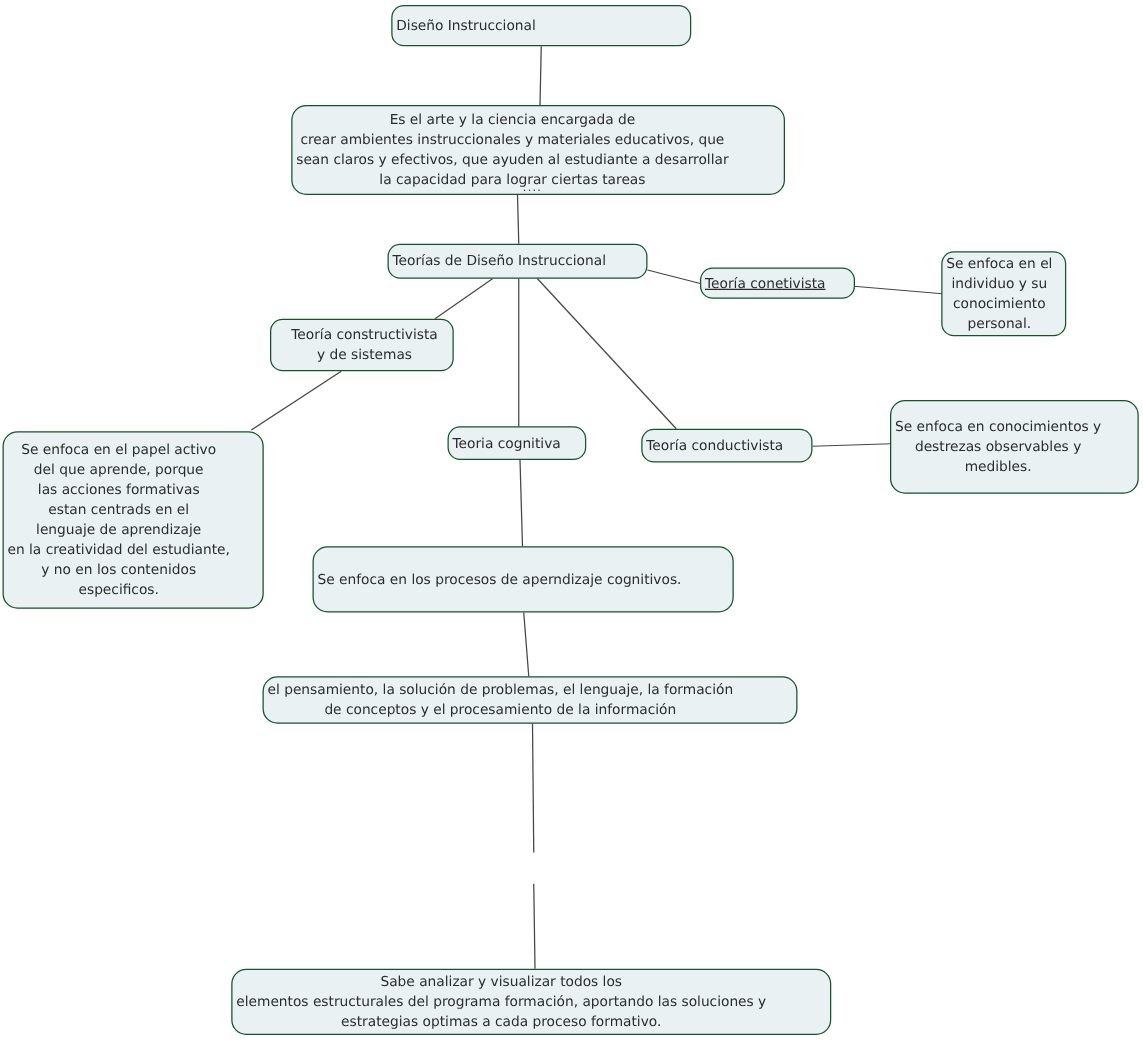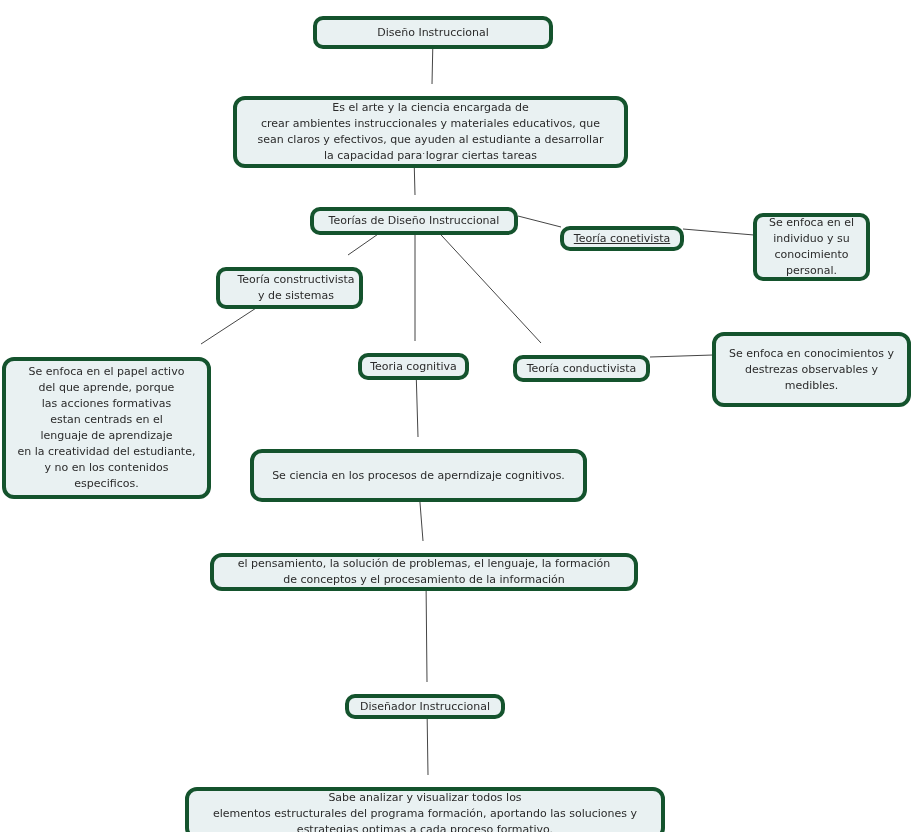--- a/index.html
+++ b/index.html
@@ -18,32 +18,31 @@
   #edges {
     position: absolute;
     left: 0;
     top: 0;
     z-index: 0;
   }
   .node {
     position: absolute;
     box-sizing: border-box;
     background: #e9f1f2;
-    border: 4px solid #14532d;
+    border: 1px solid #14532d;
     border-radius: 10px;
     display: flex;
     align-items: center;
-    justify-content: center;
+    justify-content: flex-start;
     text-align: center;
     color: #2b2b2b;
     font-size: 11px;
     line-height: 16px;
     padding: 2px 3px;
     z-index: 1;
-    margin-top: 12px;
   }
   .node-label {
     white-space: pre-line;
   }
   .big {
     border-radius: 12px;
   }
   .link-label {
     position: absolute;
     z-index: 1;
@@ -52,21 +51,21 @@
     color: #333333;
     text-align: center;
   }
 
   
   #n-diseno            { left: 313px; top: 4px;   width: 240px; height: 33px; }
   #n-definicion        { left: 233px; top: 84px;  width: 395px; height: 72px; }
   #link-dots           { left: 408px; top: 146px; width: 36px; }
   #n-teorias           { left: 310px; top: 195px; width: 208px; height: 28px; }
   #n-conetivista       { left: 560px; top: 214px; width: 124px; height: 25px; text-decoration: underline; }
-  #n-conetivista-desc  { left: 753px; top: 201px; width: 117px; height: 68px; }
+  #n-conetivista-desc  { left: 753px; top: 201px; width: 100px; height: 68px; }
   #n-constructivista   { left: 216px; top: 255px; width: 147px; height: 42px; padding-left: 16px; }
   #n-constructivista-desc { left: 2px; top: 345px; width: 209px; height: 142px; }
   #n-cognitiva         { left: 358px; top: 341px; width: 111px; height: 27px; }
   #n-conductivista     { left: 513px; top: 343px; width: 137px; height: 27px; }
   #n-conductivista-desc { left: 712px; top: 320px; width: 199px; height: 75px; }
   #n-cognitiva-desc    { left: 250px; top: 437px; width: 337px; height: 53px; }
   #n-pensamiento       { left: 210px; top: 541px; width: 428px; height: 38px; }
   #n-disenador         { left: 345px; top: 682px; width: 160px; height: 25px; }
   #n-disenador-desc    { left: 185px; top: 775px; width: 480px; height: 53px; }
 </style>
@@ -145,31 +144,28 @@
     <span class="node-label">Teoría conductivista</span>
   </div>
 
   <div class="node big" id="n-conductivista-desc">
     <span class="node-label">Se enfoca en conocimientos y
 destrezas observables y
 medibles.</span>
   </div>
 
   <div class="node big" id="n-cognitiva-desc">
-    <span class="node-label">Se ciencia en los procesos de aperndizaje cognitivos.</span>
+    <span class="node-label">Se enfoca en los procesos de aperndizaje cognitivos.</span>
   </div>
 
   <div class="node big" id="n-pensamiento">
     <span class="node-label">el pensamiento, la solución de problemas, el lenguaje, la formación
 de conceptos y el procesamiento de la información</span>
   </div>
 
-  <div class="node" id="n-disenador">
-    <span class="node-label">Diseñador Instruccional</span>
-  </div>
 
   <div class="node big" id="n-disenador-desc">
     <span class="node-label">Sabe analizar y visualizar todos los
 elementos estructurales del programa formación, aportando las soluciones y
 estrategias optimas a cada proceso formativo.</span>
   </div>
 
 </div>
 
 </body></html>

